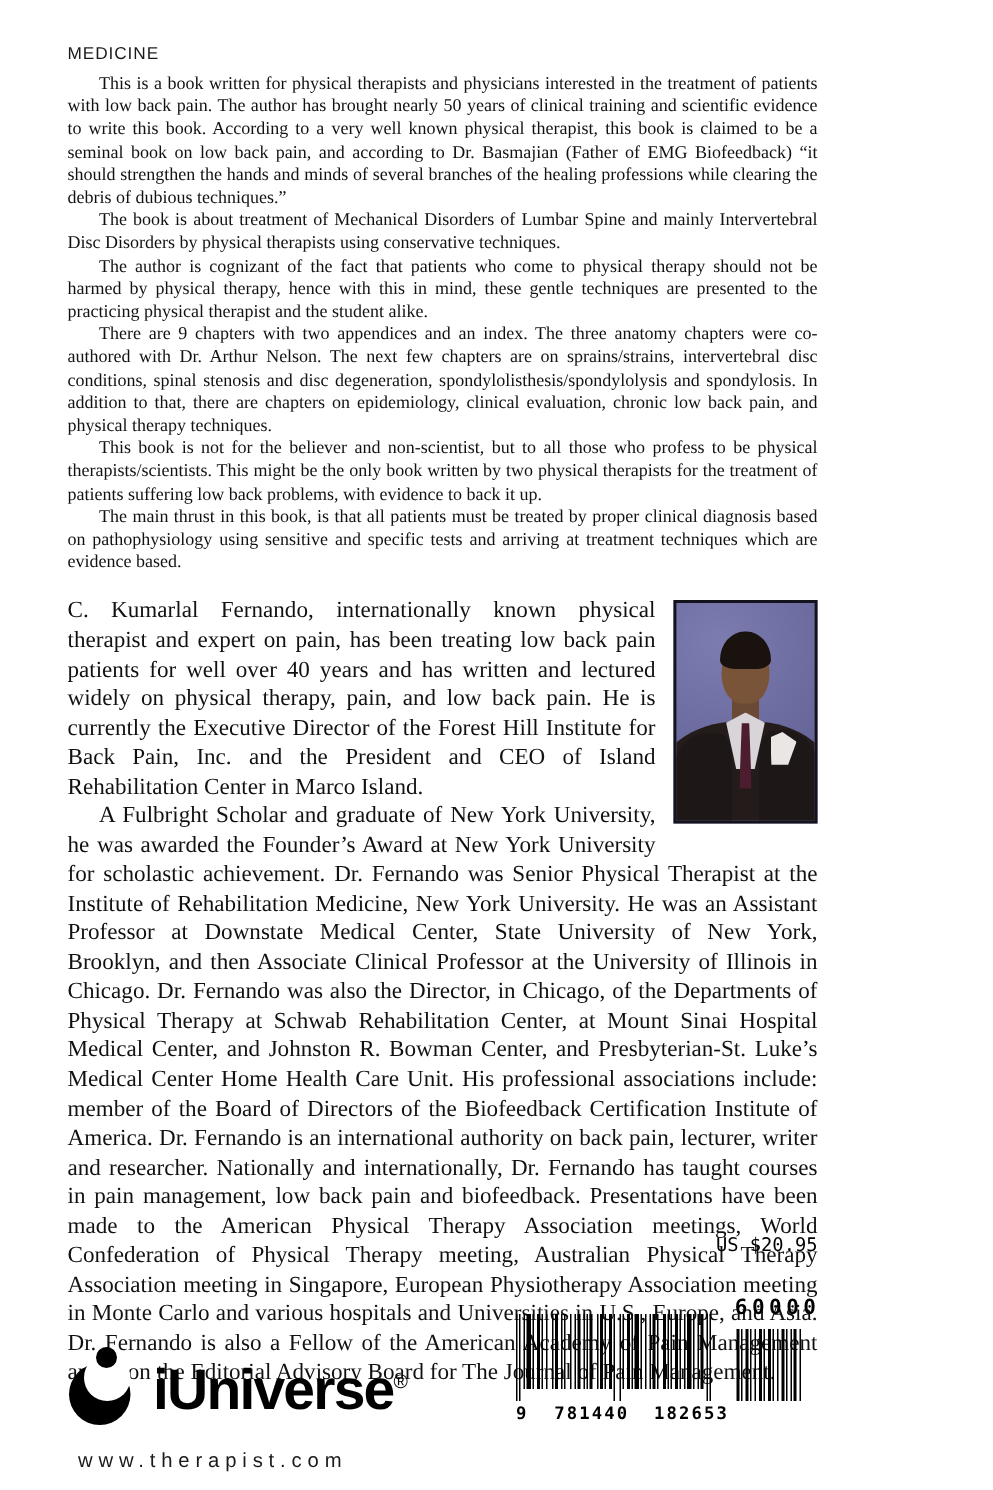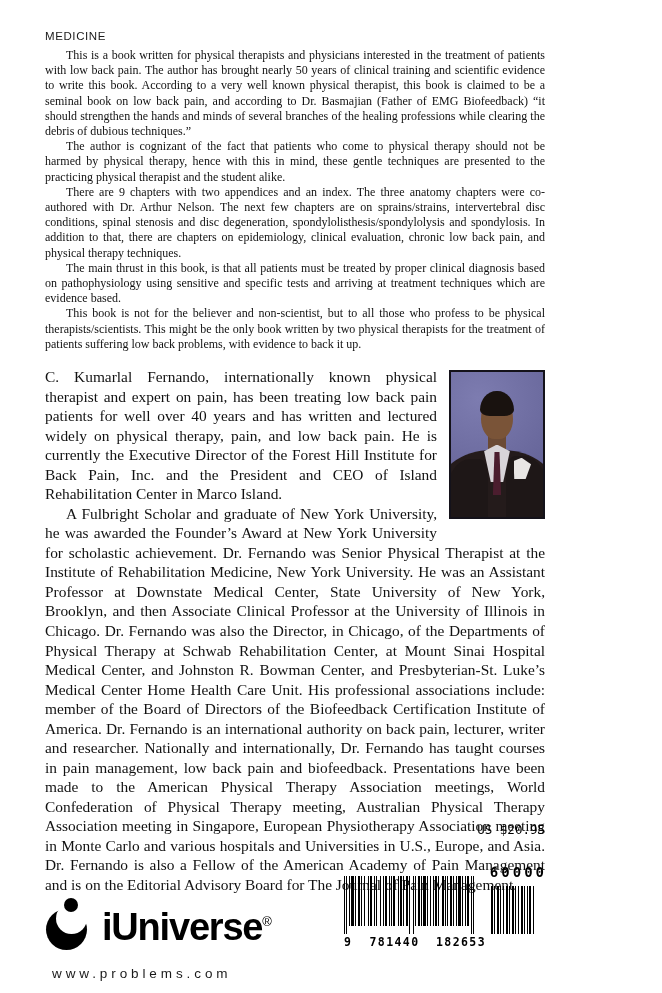--- a/index.html
+++ b/index.html
@@ -318,24 +318,25 @@
 </style>
 </head>
 <body>
 
 <div class="page">
 
   <div class="category">MEDICINE</div>
 
   <div class="blurb">
     <p>This is a book written for physical therapists and physicians interested in the treatment of patients with low back pain. The author has brought nearly 50 years of clinical training and scientific evidence to write this book. According to a very well known physical therapist, this book is claimed to be a seminal book on low back pain, and according to Dr. Basmajian (Father of EMG Biofeedback) “it should strengthen the hands and minds of several branches of the healing professions while clearing the debris of dubious techniques.”</p>
+    <p>The book is about treatment of Mechanical Disorders of Lumbar Spine and mainly Intervertebral Disc Disorders by physical therapists using conservative techniques.</p>
     <p>The author is cognizant of the fact that patients who come to physical therapy should not be harmed by physical therapy, hence with this in mind, these gentle techniques are presented to the practicing physical therapist and the student alike.</p>
     <p>There are 9 chapters with two appendices and an index. The three anatomy chapters were co-authored with Dr. Arthur Nelson. The next few chapters are on sprains/strains, intervertebral disc conditions, spinal stenosis and disc degeneration, spondylolisthesis/spondylolysis and spondylosis. In addition to that, there are chapters on epidemiology, clinical evaluation, chronic low back pain, and physical therapy techniques.</p>
+    <p>This book is not for the believer and non-scientist, but to all those who profess to be physical therapists/scientists. This might be the only book written by two physical therapists for the treatment of patients suffering low back problems, with evidence to back it up.</p>
     <p>The main thrust in this book, is that all patients must be treated by proper clinical diagnosis based on pathophysiology using sensitive and specific tests and arriving at treatment techniques which are evidence based.</p>
-    <p>This book is not for the believer and non-scientist, but to all those who profess to be physical therapists/scientists. This might be the only book written by two physical therapists for the treatment of patients suffering low back problems, with evidence to back it up.</p>
   </div>
 
   <div class="bio">
     <div class="author-photo">
       <div class="ph-bg"></div>
       <div class="ph-suit"></div>
       <div class="ph-shoulderL"></div>
       <div class="ph-shoulderR"></div>
       <div class="ph-neck"></div>
       <div class="ph-shirt"></div>
@@ -486,16 +487,16 @@
 
   <div class="publisher">
     <div class="logo-row">
       <div class="logo-mark">
         <div class="logo-ring"></div>
         <div class="logo-bite"></div>
         <div class="logo-dot"></div>
       </div>
       <div class="logo-word"><span>iUniverse</span><span class="logo-reg">®</span></div>
     </div>
-    <div class="publisher-url">www.problems.com</div>
+    <div class="publisher-url">www.therapist.com</div>
   </div>
 
 </div>
 
 </body></html>

